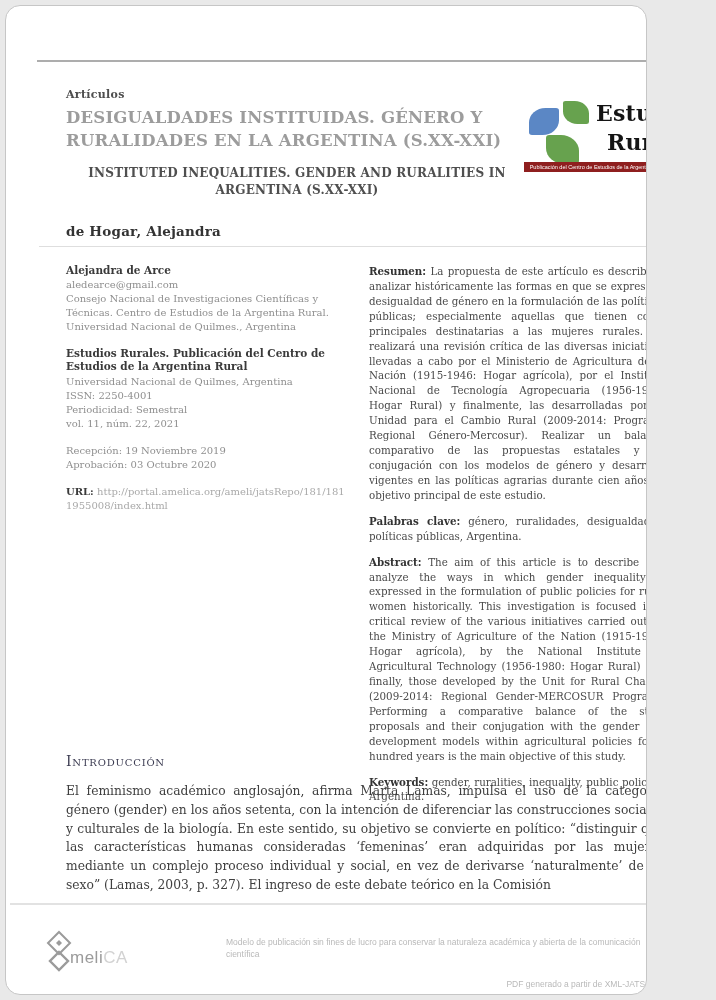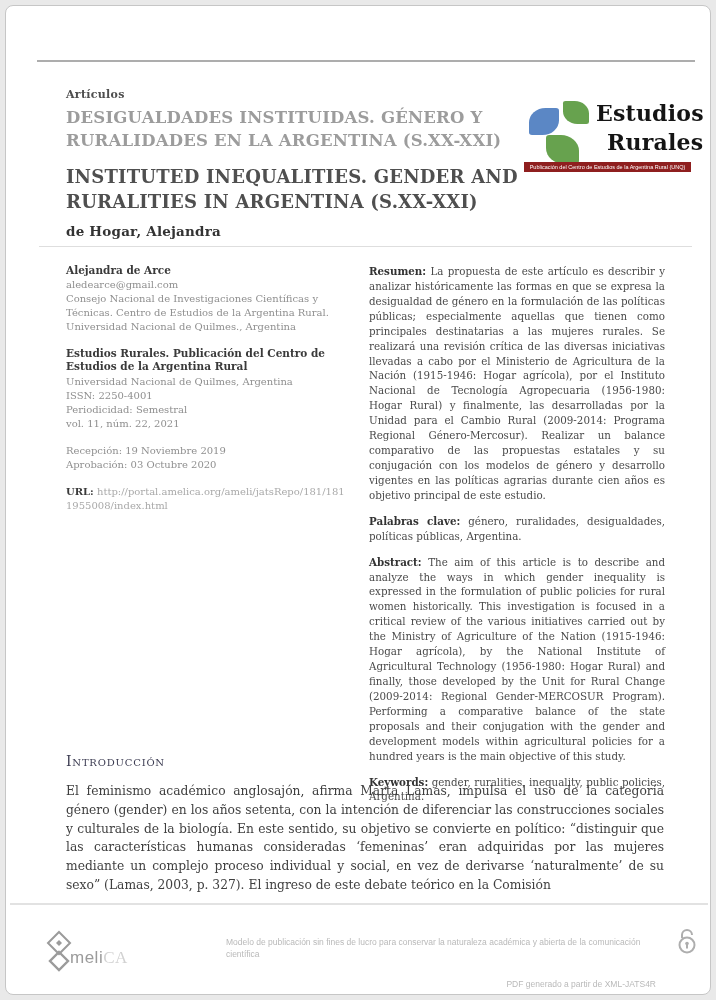--- a/index.html
+++ b/index.html
@@ -9,43 +9,43 @@
     --heading-color:#3c3c52;
   }
   *{box-sizing:border-box; margin:0; padding:0;}
   html,body{width:716px;height:1000px;}
   body{
     background:#e9e9e9;
     font-family:"DejaVu Serif","Liberation Serif",serif;
     position:relative;
   }
   .page{
-    position:absolute; left:5px; top:5px; width:706px; height:990px;
+    position:absolute; left:5px; top:5px; width:642px; height:990px;
     background:#ffffff;
     border:1px solid #c6c6c6;
-    border-radius:8px;
+    border-radius:15px;
     overflow:hidden;
   }
   .abs{position:absolute;}
 
   .top-rule{left:31px; top:54px; width:658px; height:2px; background:#adadad;}
 
   .section-label{
     left:60px; top:82px;
     font-size:11px; font-weight:bold; color:#4e4e4e; letter-spacing:.3px;
   }
   .title-es{
     left:60px; top:101px; width:462px;
     font-size:16.5px; font-weight:bold; color:#9c9c9c;
     line-height:1.38; letter-spacing:.2px;
   }
   .title-en{
     left:60px; top:159px; width:462px;
-    font-size:18px; font-weight:bold; color:#4f4f4f;
-    line-height:1.38; letter-spacing:.2px;
+    font-size:12px; font-weight:bold; color:#4f4f4f;
+    line-height:1.38; letter-spacing:.2px;text-align:center;
   }
   .author-line{
     left:60px; top:217px;
     font-size:13.5px; font-weight:bold; color:#333333; letter-spacing:.2px;
   }
 
   
   .logo-box{left:517px; top:92px; width:170px; height:82px;}
   .leaf{position:absolute;}
   .leaf-blue{left:6px; top:10px; width:30px; height:27px; background:var(--logo-blue); border-radius:55% 10% 55% 10%;}
@@ -83,21 +83,21 @@
   }
   .intro-para{
     left:60px; top:776px; width:598px;
     font-size:12.3px; color:#3f3f3f; line-height:1.53; text-align:justify;
   }
 
   
   .footer-rule{left:4px; top:897px; width:698px; height:2px; background:#e2e2e2;}
   .amelica{left:38px; top:924px; width:130px; height:46px;}
   .amelica-text{position:absolute; left:26px; top:18px; font-family:"Liberation Sans",sans-serif; font-size:17px; color:#9b9b9b; letter-spacing:.5px;}
-  .amelica-text .ca{color:#d2d2d2;font-family:Liberation Serif, serif;}
+  .amelica-text .ca{color:#d2d2d2;}
   .footer-tagline{
     left:220px; top:930px; width:430px;
     font-family:"Liberation Sans",sans-serif; font-size:8.5px; color:#b9b9b9;
     text-align:left; line-height:1.45;
   }
   .footer-generated{
     left:220px; top:973px; width:430px;
     font-family:"Liberation Sans",sans-serif; font-size:8.5px; color:#b9b9b9;
     text-align:right;
   }

